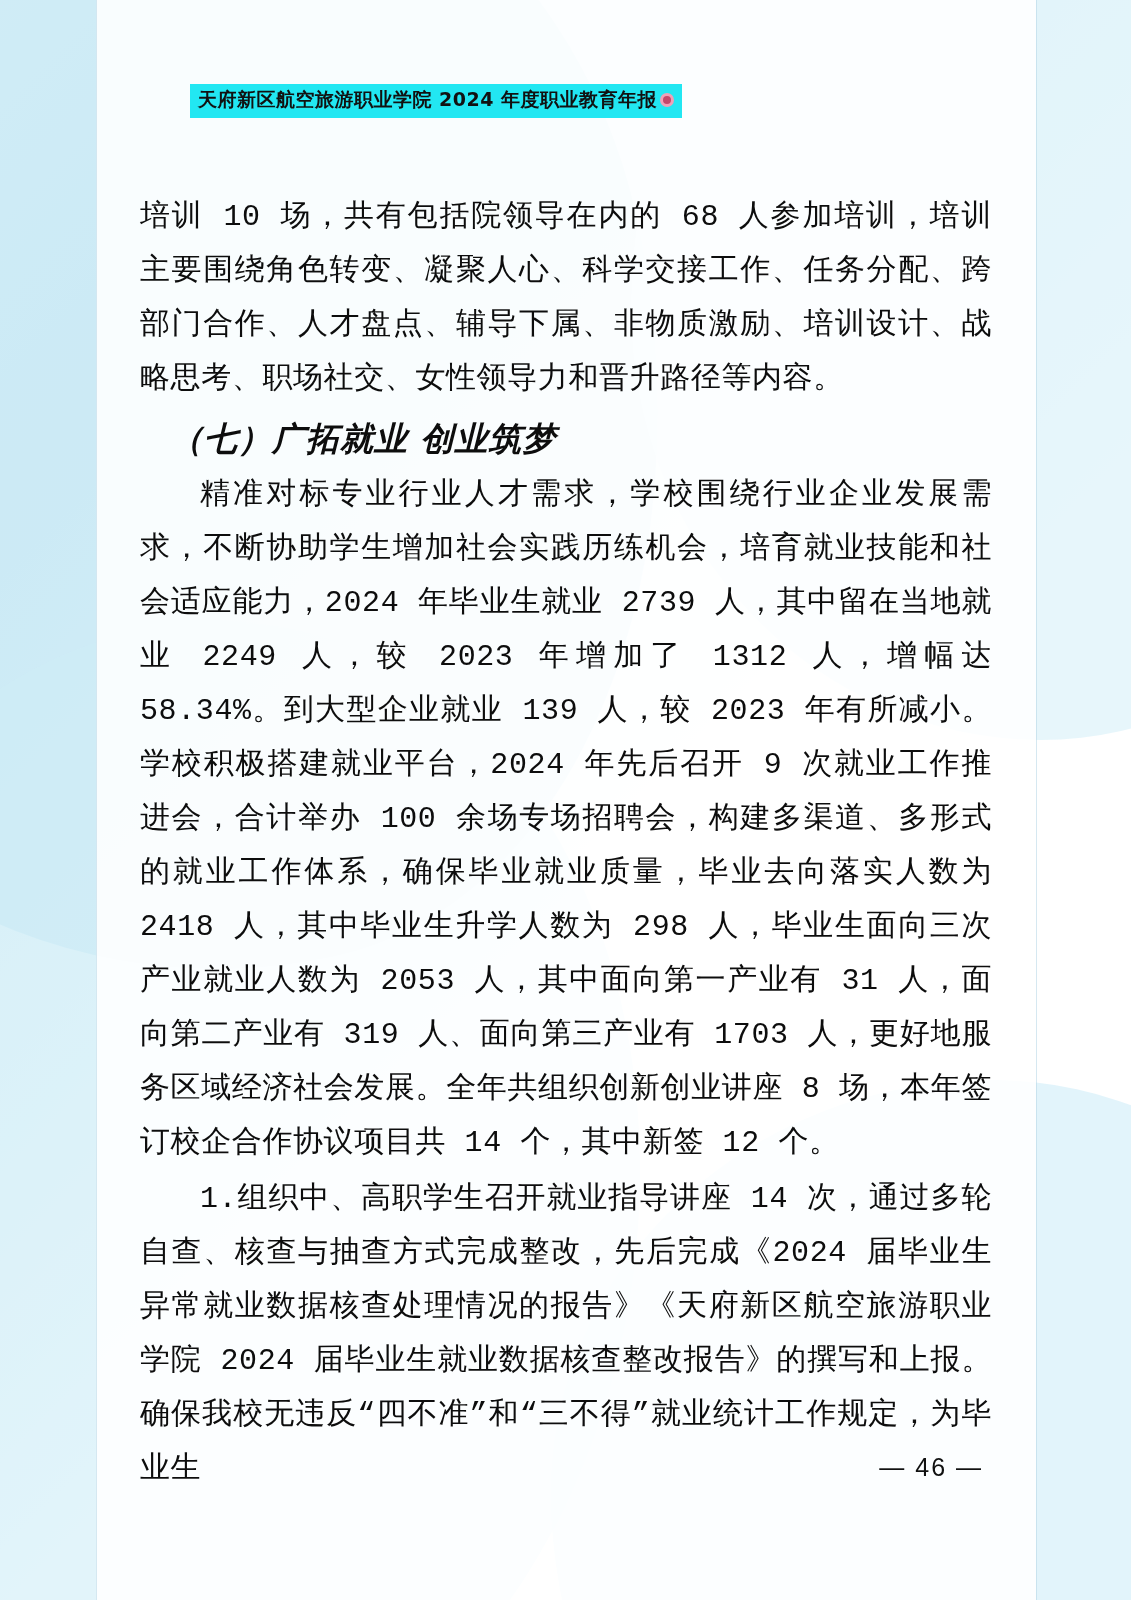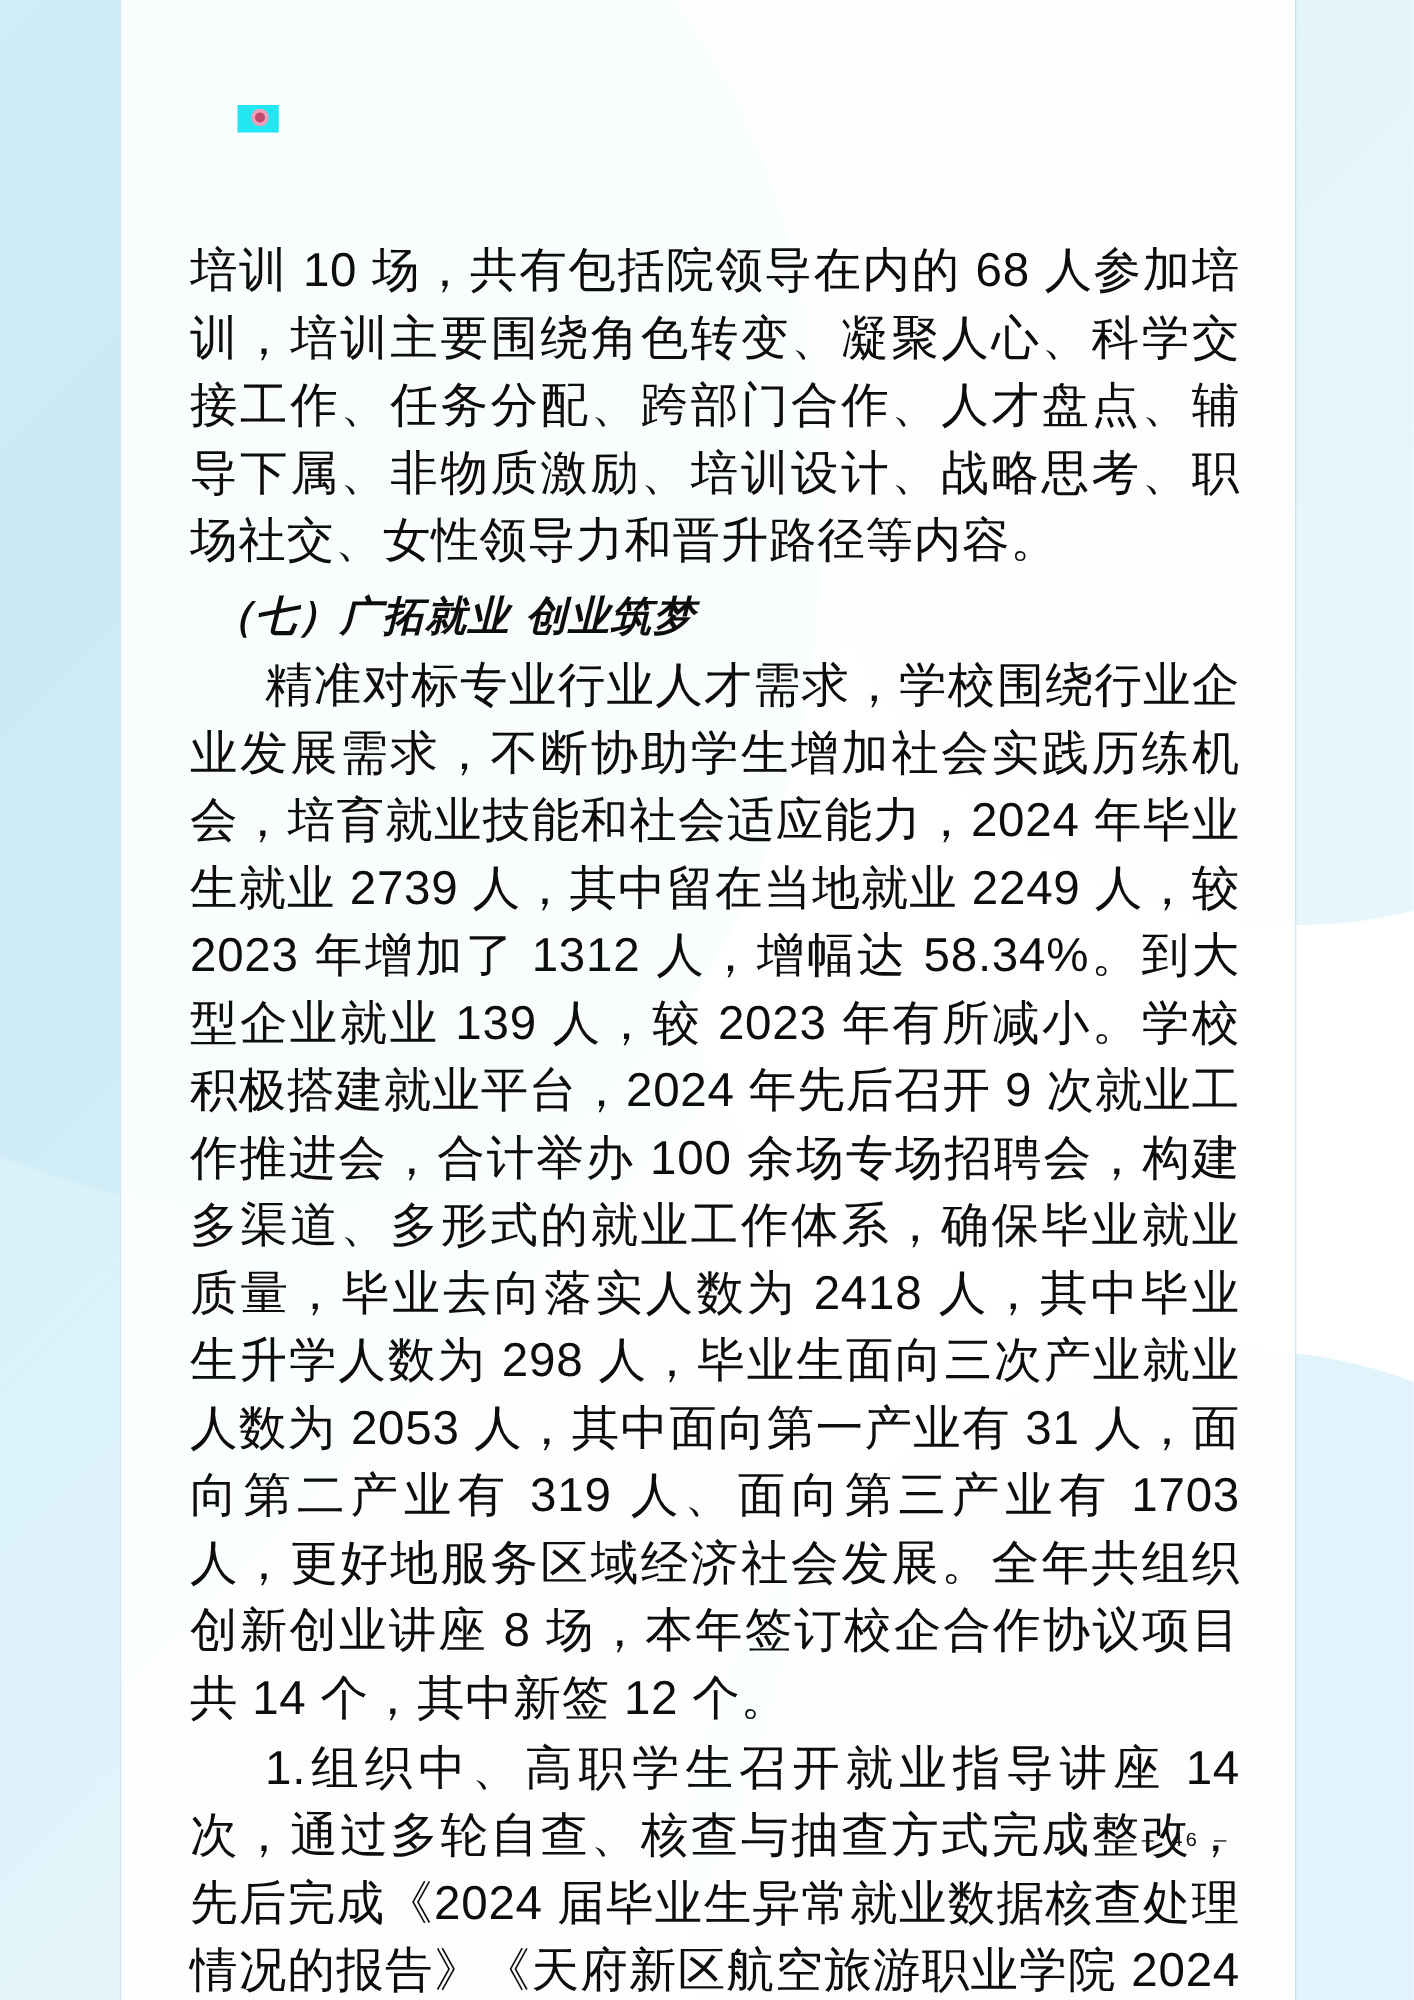--- a/index.html
+++ b/index.html
@@ -122,23 +122,23 @@
   }
 
   
   .content {
     position: absolute;
     left: 140px;
     top: 190px;
     width: 852px;
   }
   p.para {
-    margin: 0 0 2px 12px;
-    font-family: Liberation Sans, sans-serif;
-    font-size: 38px;
+    margin: 0 0 2px 0;
+    font-family: Liberation Mono, monospace;
+    font-size: 30px;
     line-height: 54px;
     color: #0d0d0d;
     text-align: justify;
     text-justify: inter-ideograph;
     letter-spacing: 0.6px;
   }
   p.indent {
     text-indent: 60px;
   }
   p.heading {
@@ -151,40 +151,41 @@
     font-weight: bold;
     text-indent: 30px;
     letter-spacing: 1px;
   }
 
   
   .footer {
     position: absolute;
     right: 148px;
     bottom: 118px;
-    font-family: Liberation Mono, monospace;
-    font-size: 16px;
+    font-family: Liberation Sans, sans-serif;
+    font-size: 25px;
     color: #111111;
     letter-spacing: 2px;
   }
 </style>
 </head>
 <body>
 
 <div class="page">
 
   <div class="bg-wave-a"></div>
   <div class="bg-wave-c"></div>
   <div class="bg-wave-b"></div>
   <div class="bg-wave-d"></div>
   <div class="bg-sheet"></div>
   <div class="bg-sheet-edge-l"></div>
   <div class="bg-sheet-edge-r"></div>
 
   <div class="header">
+    <span>天府新区航空旅游职业学院 2024 年度职业教育年报</span>
     <span class="header-badge"></span>
   </div>
 
   <div class="content">
     <p class="para">培训 10 场，共有包括院领导在内的 68 人参加培训，培训主要围绕角色转变、凝聚人心、科学交接工作、任务分配、跨部门合作、人才盘点、辅导下属、非物质激励、培训设计、战略思考、职场社交、女性领导力和晋升路径等内容。</p>
     <p class="heading">（七）广拓就业 创业筑梦</p>
     <p class="para indent">精准对标专业行业人才需求，学校围绕行业企业发展需求，不断协助学生增加社会实践历练机会，培育就业技能和社会适应能力，2024 年毕业生就业 2739 人，其中留在当地就业 2249 人，较 2023 年增加了 1312 人，增幅达 58.34%。到大型企业就业 139 人，较 2023 年有所减小。学校积极搭建就业平台，2024 年先后召开 9 次就业工作推进会，合计举办 100 余场专场招聘会，构建多渠道、多形式的就业工作体系，确保毕业就业质量，毕业去向落实人数为 2418 人，其中毕业生升学人数为 298 人，毕业生面向三次产业就业人数为 2053 人，其中面向第一产业有 31 人，面向第二产业有 319 人、面向第三产业有 1703 人，更好地服务区域经济社会发展。全年共组织创新创业讲座 8 场，本年签订校企合作协议项目共 14 个，其中新签 12 个。</p>
     <p class="para indent">1.组织中、高职学生召开就业指导讲座 14 次，通过多轮自查、核查与抽查方式完成整改，先后完成《2024 届毕业生异常就业数据核查处理情况的报告》《天府新区航空旅游职业学院 2024 届毕业生就业数据核查整改报告》的撰写和上报。确保我校无违反“四不准”和“三不得”就业统计工作规定，为毕业生</p>
   </div>
 

